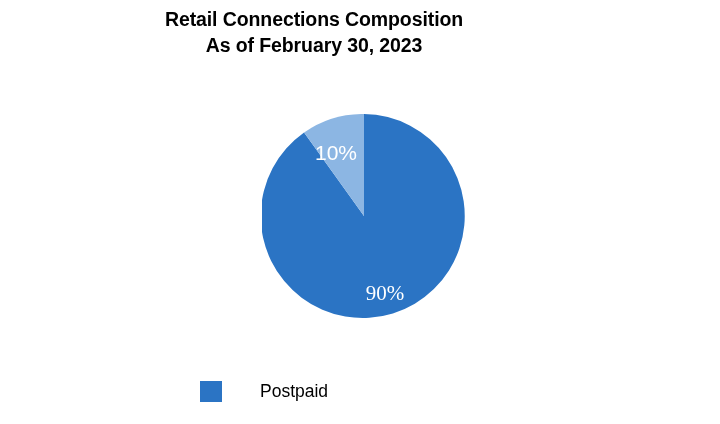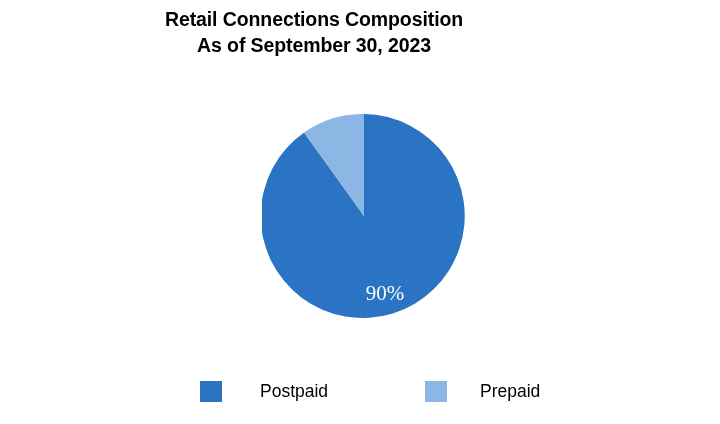--- a/index.html
+++ b/index.html
@@ -102,40 +102,37 @@
     white-space: nowrap;
   }
   #legend-item-postpaid .legend-label { margin-left: 38px; }
   #legend-item-prepaid  .legend-label { margin-left: 33px; }
 </style>
 </head>
 <body style="background: rgb(255, 255, 255);">
 
 <div id="chart-title">
   <span class="title-line">Retail Connections Composition</span>
-  <span class="title-line">As of September 30, 2023</span>
+  <span class="title-line">As of February 30, 2023</span>
 </div>
 
 <div id="plot-area">
 
   <svg id="pie-svg" viewBox="0 0 204 204">
 
     <path id="slice-postpaid" d="M 102 102 L 102 0 A 102 102 0 1 1 42.07 18.55 Z" fill="#2b74c4"></path>
 
     <path id="slice-prepaid" d="M 102 102 L 42.07 18.55 A 102 102 0 0 1 102 0 Z" fill="#8cb6e3"></path>
   </svg>
 
+  <div class="slice-label" id="label-prepaid" style="color: rgb(255, 255, 255);">10%</div>
 
   <div class="slice-label" id="label-postpaid" style="color: rgb(255, 255, 255);">90%</div>
 </div>
 
 <div id="legend">
 
   <div class="legend-item" id="legend-item-postpaid">
     <span class="legend-swatch" id="swatch-postpaid" style="background: rgb(43, 116, 196);"></span>
     <span class="legend-label">Postpaid</span>
   </div>
 
-  <div class="legend-item" id="legend-item-prepaid">
-    <span class="legend-swatch" id="swatch-prepaid" style="background: rgb(140, 182, 227);"></span>
-    <span class="legend-label">Prepaid</span>
-  </div>
 </div>
 
 </body></html>

